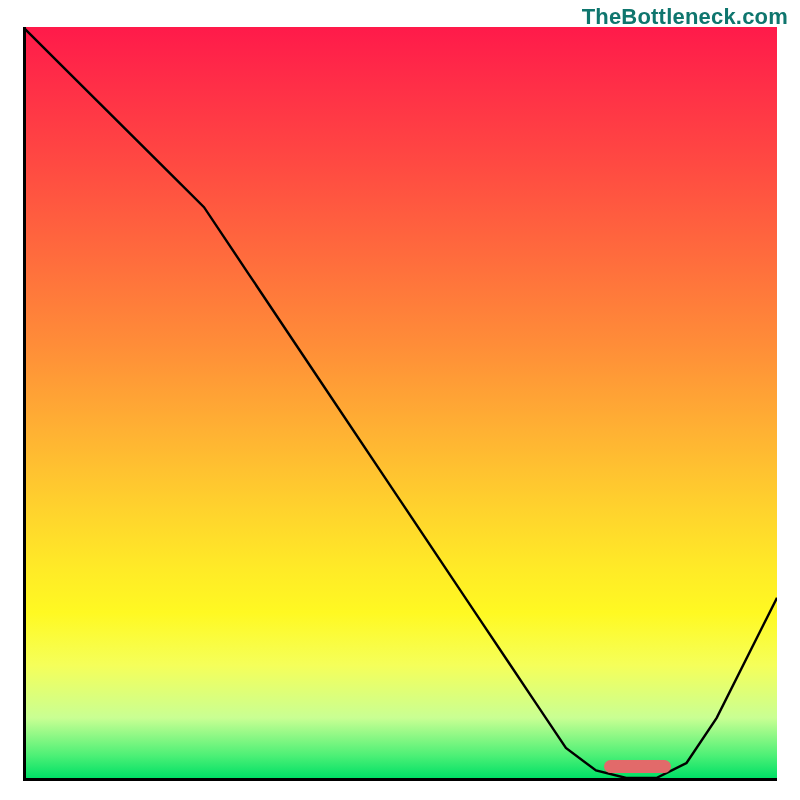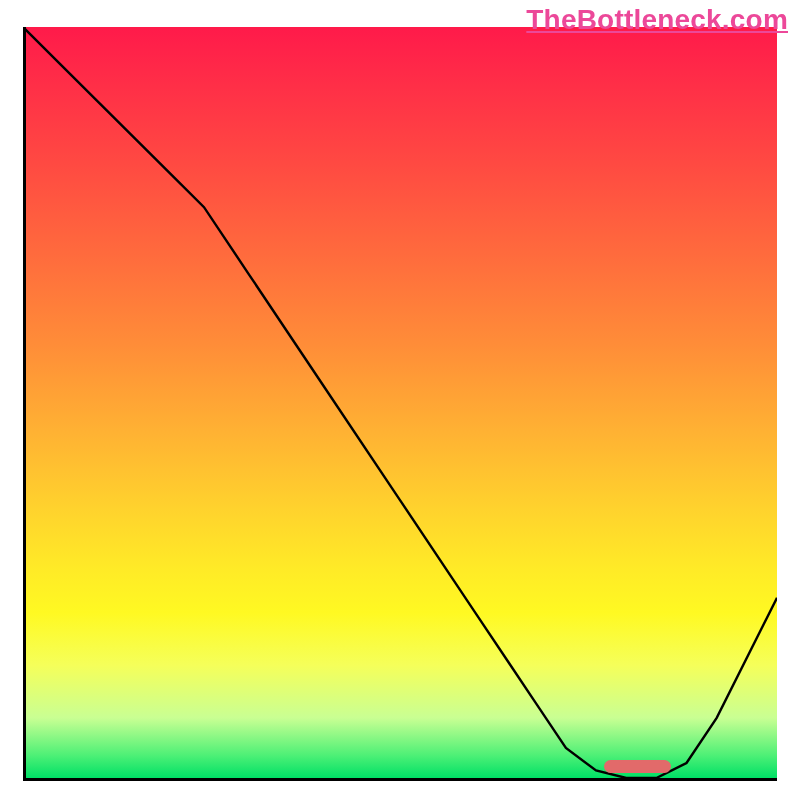--- a/index.html
+++ b/index.html
@@ -13,26 +13,25 @@
   }
   .container {
     position: relative;
     width: 800px;
     height: 800px;
   }
   .watermark {
     position: absolute;
     top: 4px;
     right: 12px;
-    font-size: 28px;
+    font-size: 22px;
     font-weight: 600;
-    color: #ec4899;
+    color: #0f766e;
     letter-spacing: 0.2px;
     z-index: 20;
-    text-decoration: underline;
   }
   .plot-area {
     position: absolute;
     left: 23px;
     top: 27px;
     width: 754px;
     height: 751px;
     overflow: hidden;
   }
   .gradient {

